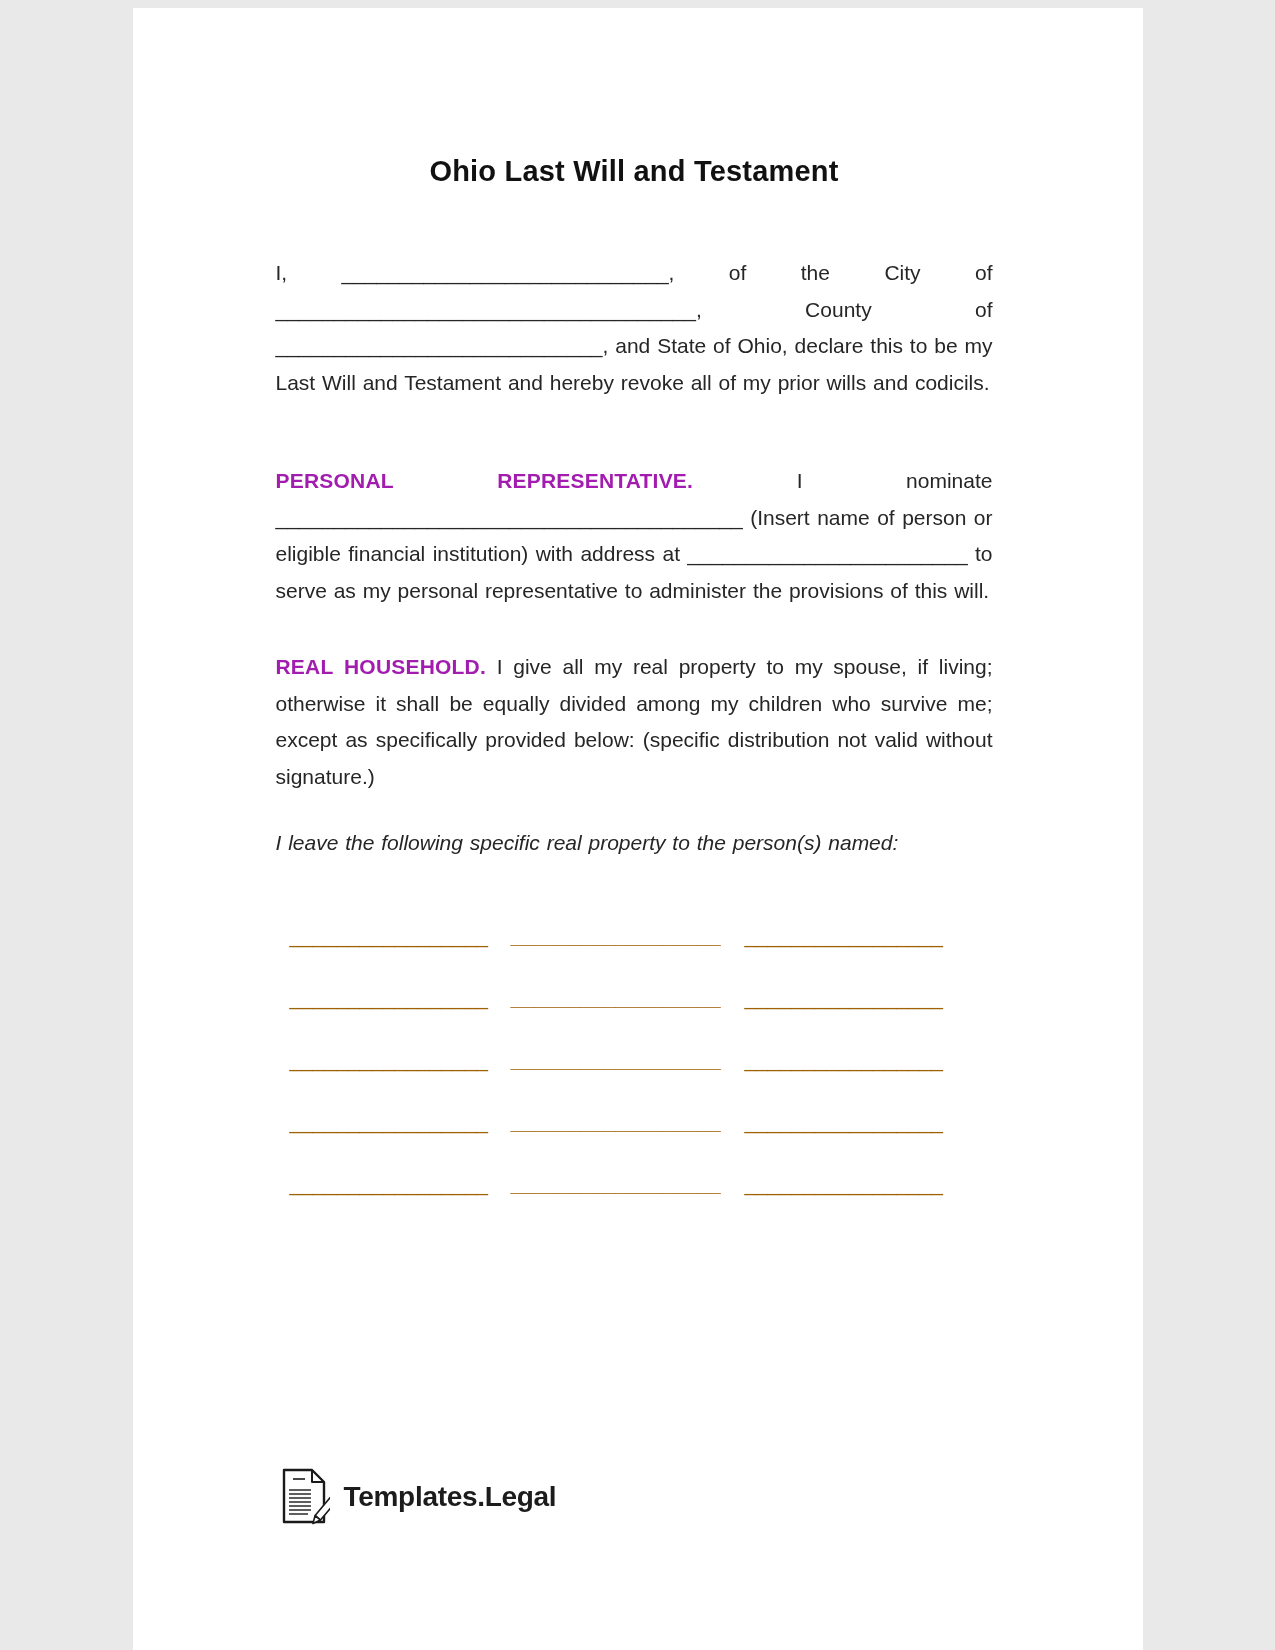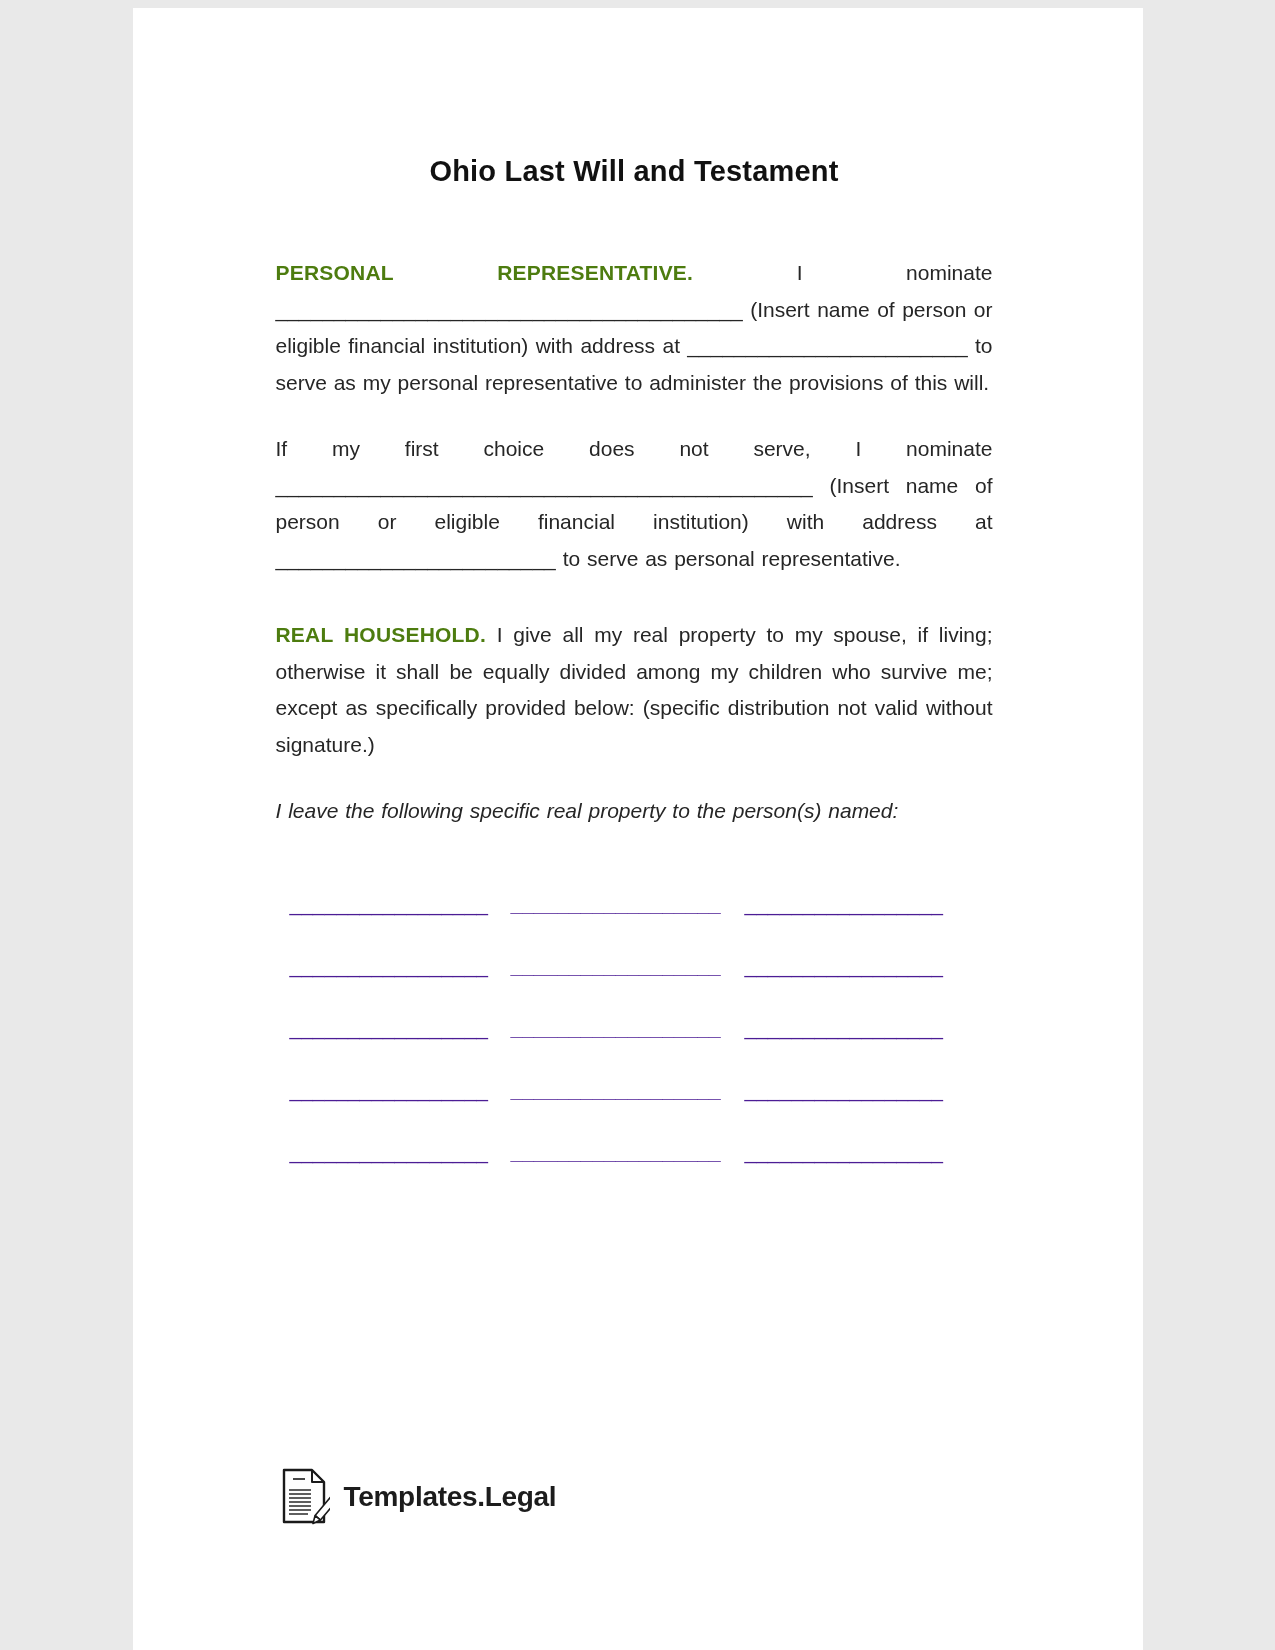--- a/index.html
+++ b/index.html
@@ -24,21 +24,21 @@
     line-height: 36px;
     letter-spacing: 0.2px;
   }
   .para {
     font-size: 21px;
     line-height: 36.5px;
     text-align: justify;
     margin: 0;
     word-spacing: 1px;
   }
-  .para strong { color: #4d7c0f; letter-spacing: 0.2px; }
+  .para strong { color: #a21caf; letter-spacing: 0.2px; }
   .pr-para   { margin-top: 62px; }
   .alt-para  { margin-top: 30px; }
   .rp-para   { margin-top: 40px; }
   .lead-para { margin-top: 30px; text-align: left; font-style: italic; }
   .rp-table  { margin-top: 12px; }
   .rp-header {
     display: flex;
     padding-left: 7px;
     font-size: 21px;
     line-height: 36px;
@@ -46,21 +46,21 @@
   .rp-header .h-name { width: 205px; }
   .rp-header .h-desc { width: 223px; }
   .rp-header .h-sig  { flex: 1; }
   .rp-row {
     display: flex;
     padding-left: 14px;
     height: 62px;
     align-items: flex-end;
     font-size: 21px;
     line-height: 24px;
-    color: #4c1d95;
+    color: #a16207;
     white-space: nowrap;
   }
   .rp-row:first-of-type { margin-top: 24px; }
   .rp-row .c1 { width: 221px; }
   .rp-row .c2 { width: 234px; font-weight: bold; }
   .rp-row .c3 { flex: 1; }
   .phi-para { margin-top: 88px; }
   .footer {
     position: absolute;
     left: 147px;
@@ -77,24 +77,24 @@
   }
   .doc-icon { display: block; }
 </style>
 </head>
 <body>
 
 <div class="page">
 
   <h1 class="doc-title">Ohio Last Will and Testament</h1>
 
+  <p class="para">I, ____________________________, of the City of ____________________________________, County of ____________________________, and State of Ohio, declare this to be my Last Will and Testament and hereby revoke all of my prior wills and codicils.</p>
 
   <p class="para pr-para"><strong>PERSONAL REPRESENTATIVE.</strong><span>  I nominate ________________________________________ (Insert name of person or eligible financial institution) with address at ________________________ to serve as my personal representative to administer the provisions of this will.</span></p>
 
-  <p class="para alt-para">If my first choice does not serve, I nominate ______________________________________________ (Insert name of person or eligible financial institution) with address at ________________________ to serve as personal representative.</p>
 
   <p class="para rp-para"><strong>REAL HOUSEHOLD.</strong><span> I give all my real property to my spouse, if living; otherwise it shall be equally divided among my children who survive me; except as specifically provided below: (specific distribution not valid without signature.)</span></p>
 
   <p class="para lead-para">I leave the following specific real property to the person(s) named:</p>
 
   <div class="rp-table">
 
     <div class="rp-row">
       <span class="c1">_________________</span>
       <span class="c2">__________________</span>

